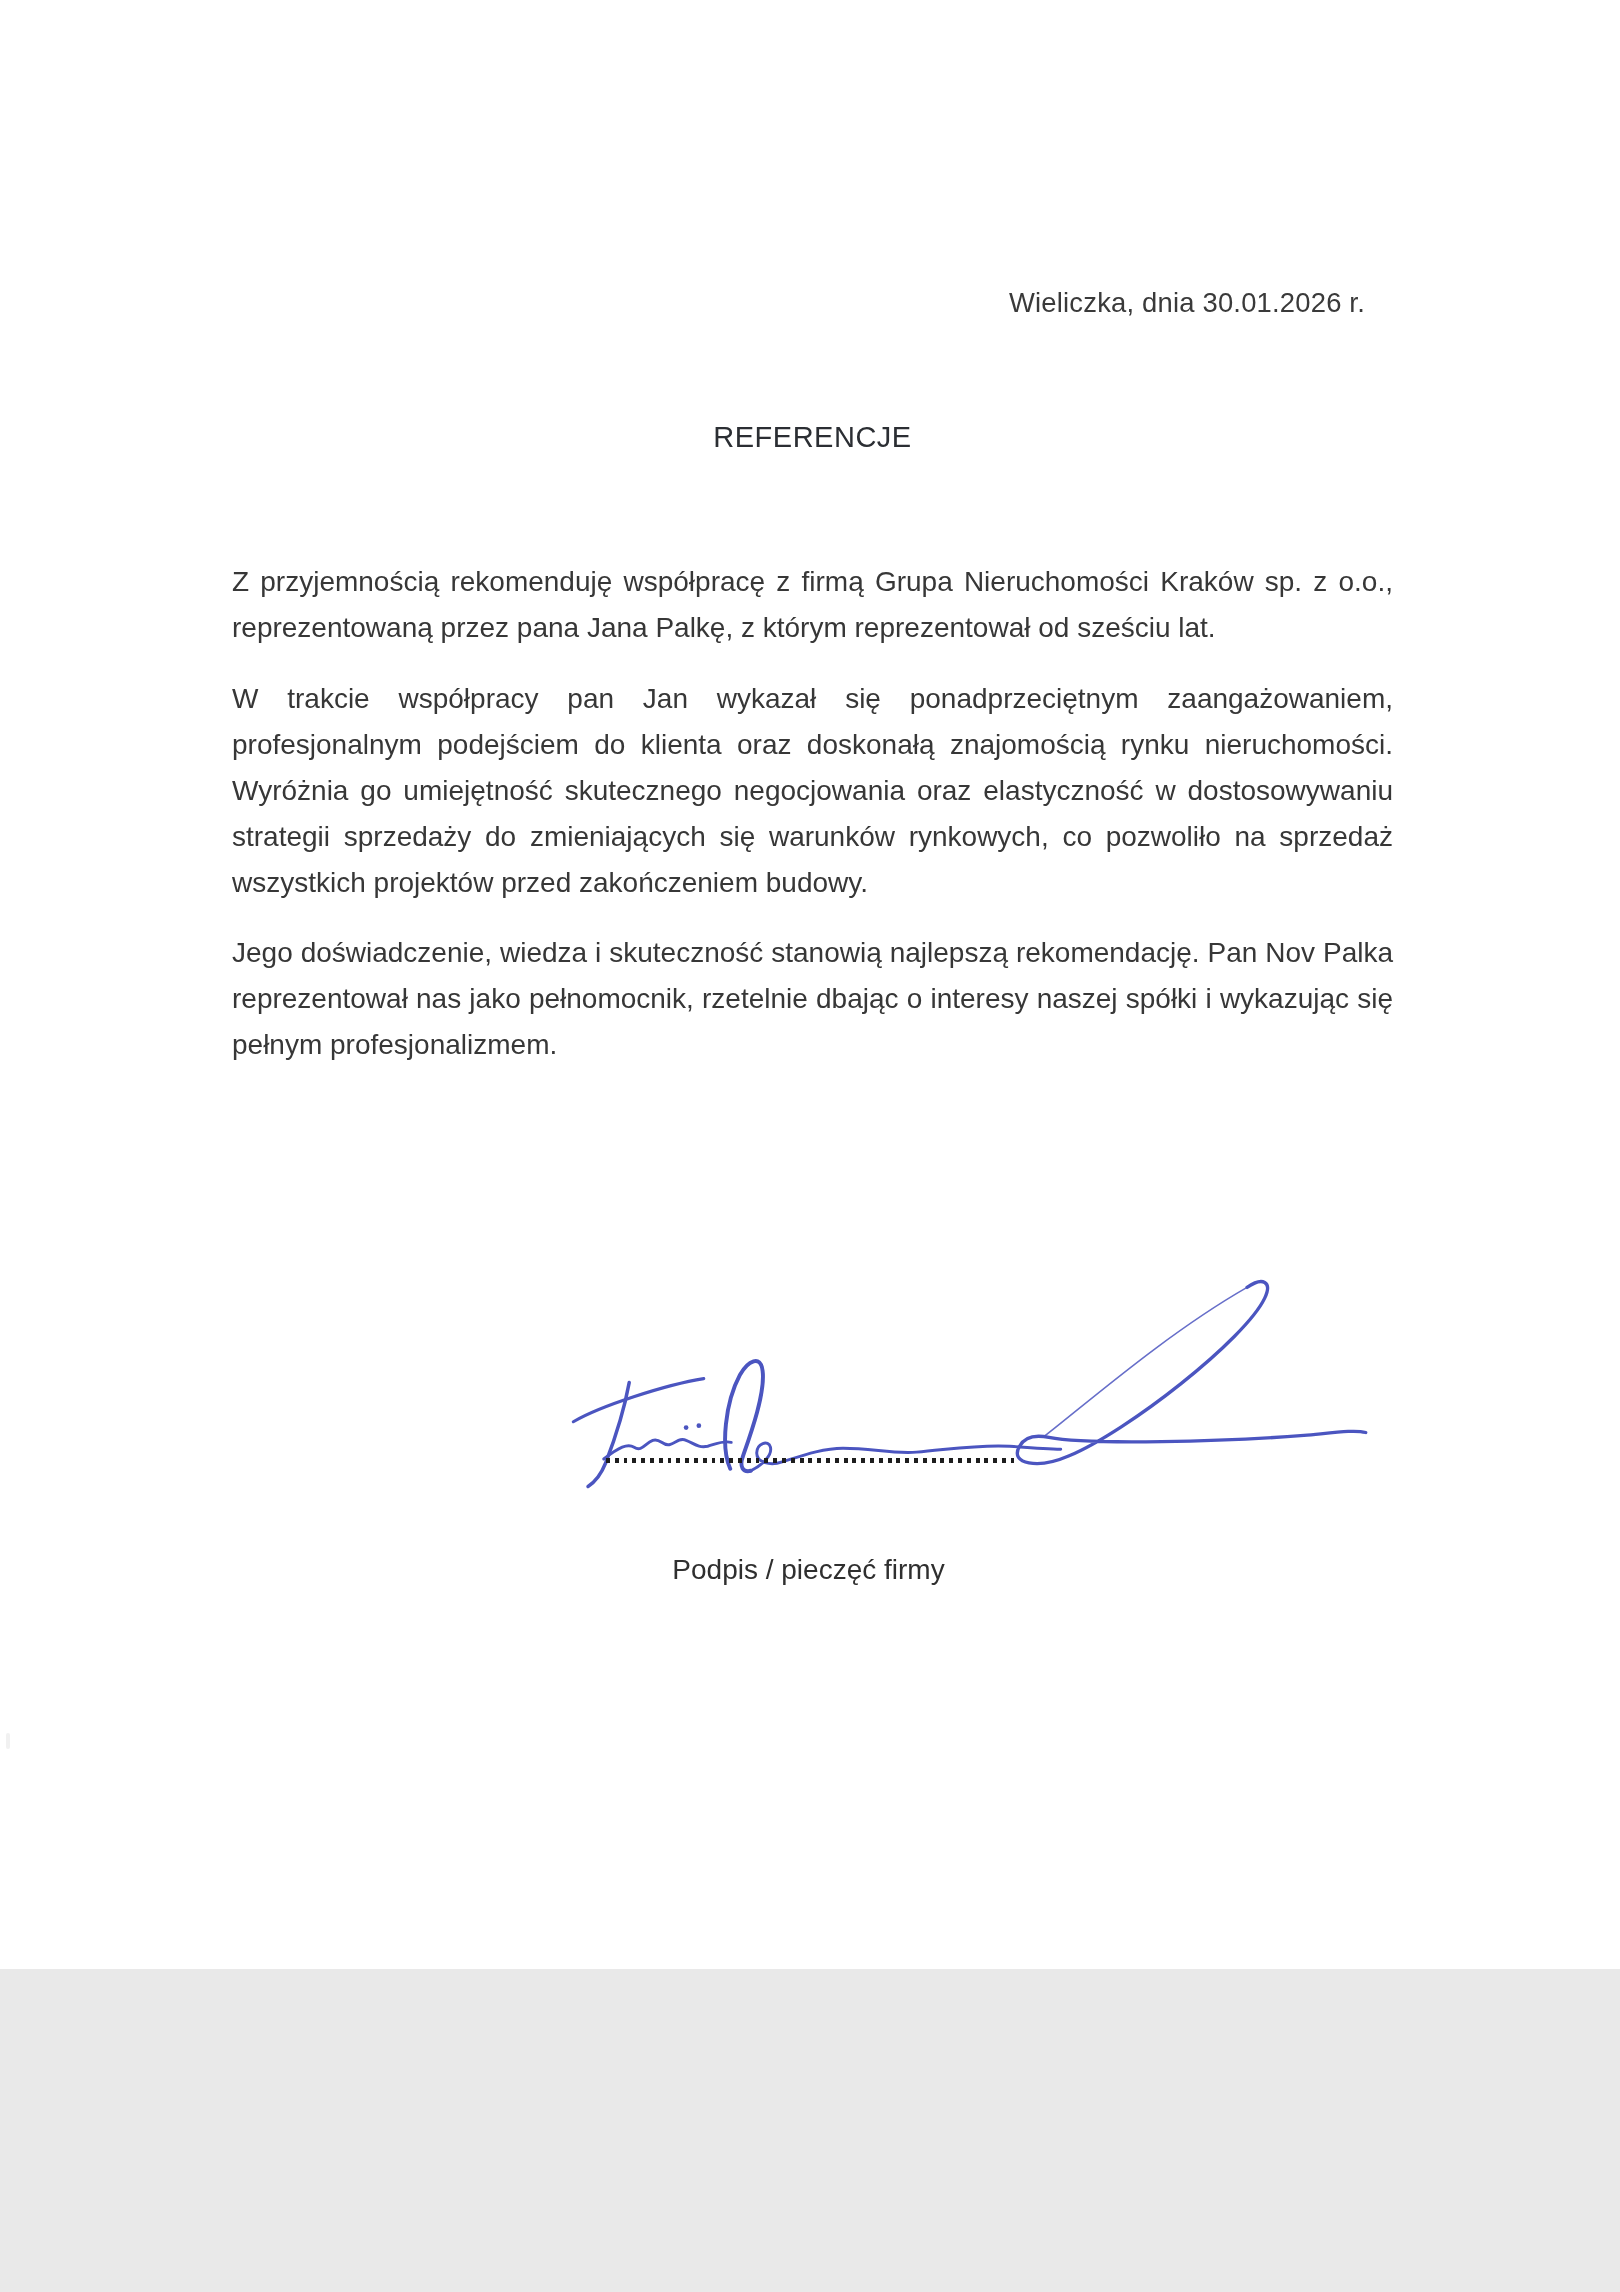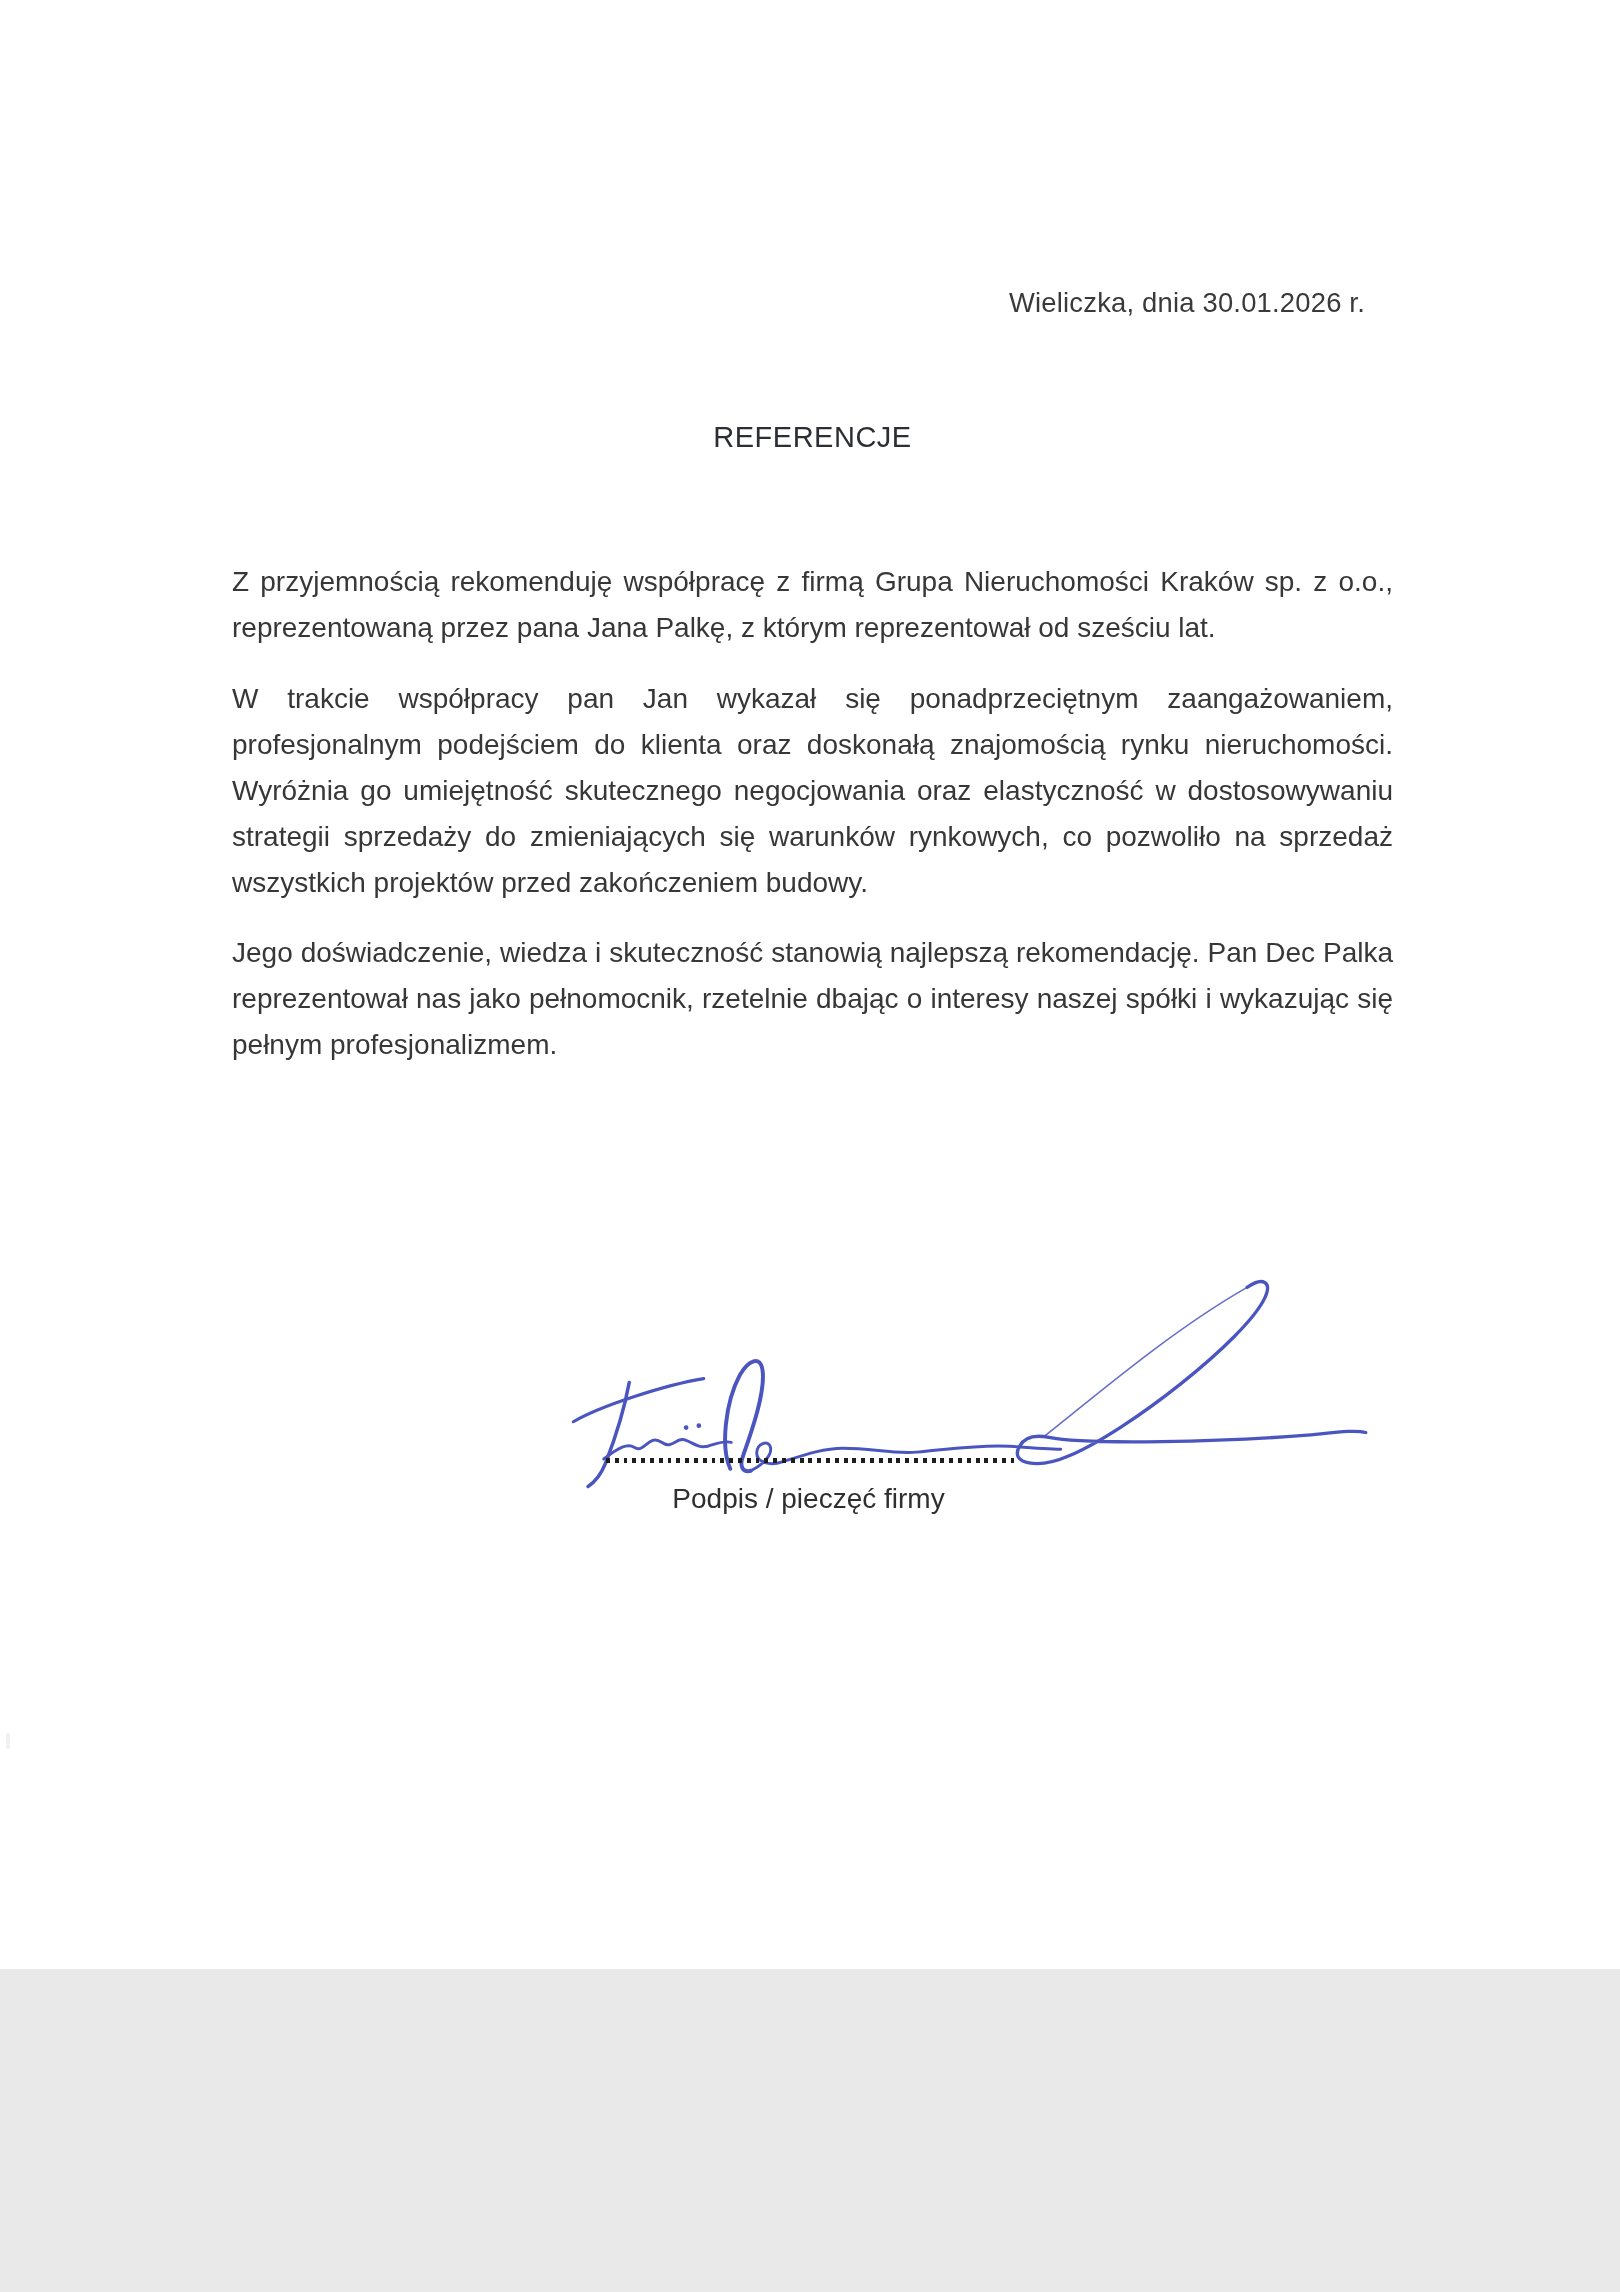--- a/index.html
+++ b/index.html
@@ -68,21 +68,21 @@
     position: absolute;
     left: 606px;
     top: 1458px;
     width: 408px;
     height: 4.9px;
     background: repeating-linear-gradient(to right, #1d1d1d 0 3.9px, transparent 3.9px 8.8px);
   }
   .signature-caption {
     position: absolute;
     left: 588px;
-    top: 1483px;
+    top: 1554px;
     width: 441px;
     text-align: center;
     font-size: 28px;
     color: #2f2f2f;
   }
   .scan-artifact {
     position: absolute;
     background: #9a9a9a;
     opacity: 0.14;
     border-radius: 2px;
@@ -96,21 +96,21 @@
 
 <div class="page">
 
   <div class="date-line">Wieliczka, dnia 30.01.2026 r.</div>
 
   <div class="doc-title">REFERENCJE</div>
 
   <div class="body-text">
     <p>Z przyjemnością rekomenduję współpracę z firmą Grupa Nieruchomości Kraków sp. z o.o., reprezentowaną przez pana Jana Palkę, z którym reprezentował od sześciu lat.</p>
     <p>W trakcie współpracy pan Jan wykazał się ponadprzeciętnym zaangażowaniem, profesjonalnym podejściem do klienta oraz doskonałą znajomością rynku nieruchomości. Wyróżnia go umiejętność skutecznego negocjowania oraz elastyczność w dostosowywaniu strategii sprzedaży do zmieniających się warunków rynkowych, co pozwoliło na sprzedaż wszystkich projektów przed zakończeniem budowy.</p>
-    <p>Jego doświadczenie, wiedza i skuteczność stanowią najlepszą rekomendację. Pan Dec Palka reprezentował nas jako pełnomocnik, rzetelnie dbając o interesy naszej spółki i wykazując się pełnym profesjonalizmem.</p>
+    <p>Jego doświadczenie, wiedza i skuteczność stanowią najlepszą rekomendację. Pan Nov Palka reprezentował nas jako pełnomocnik, rzetelnie dbając o interesy naszej spółki i wykazując się pełnym profesjonalizmem.</p>
   </div>
 
   <div class="signature-block">
 
     <svg class="signature-svg" viewBox="0 0 880 260" fill="none" stroke-linecap="round" stroke-linejoin="round">
 
       <path d="M 35 170 C 62 154, 130 132, 168 126" stroke-width="3.2" stroke="#4b55c0"></path>
 
       <path d="M 92 130 C 88 152, 78 186, 68 212 C 64 222, 58 231, 50 236" stroke-width="3.6" stroke="#4b55c0"></path>
 

